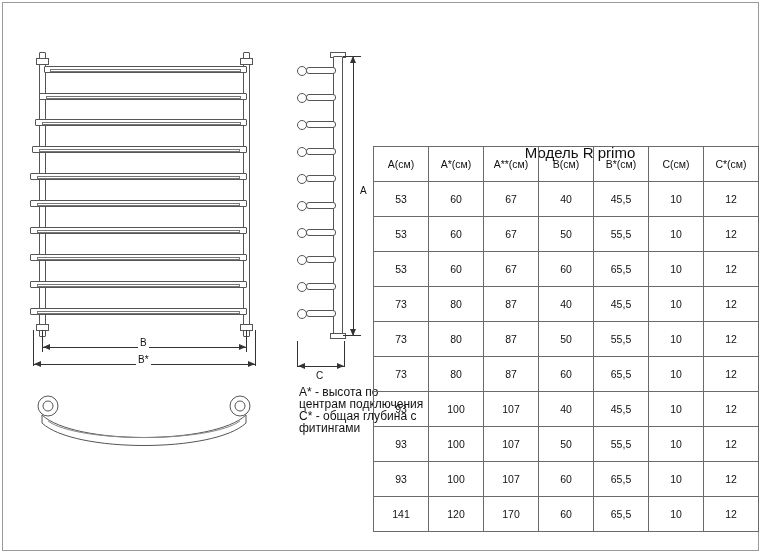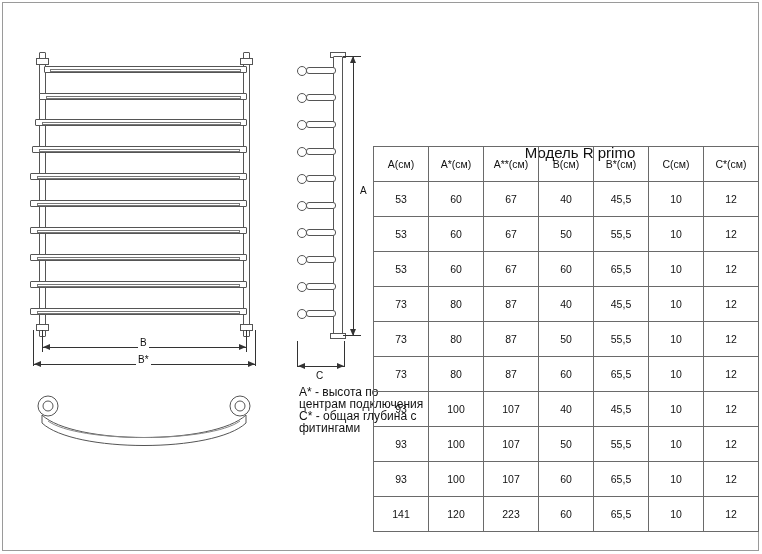--- a/index.html
+++ b/index.html
@@ -445,20 +445,20 @@
       <td>100</td>
       <td>107</td>
       <td>60</td>
       <td>65,5</td>
       <td>10</td>
       <td>12</td>
     </tr>
     <tr>
       <td>141</td>
       <td>120</td>
-      <td>223</td>
+      <td>170</td>
       <td>60</td>
       <td>65,5</td>
       <td>10</td>
       <td>12</td>
     </tr>
   </tbody>
 </table>
 
 </body></html>

